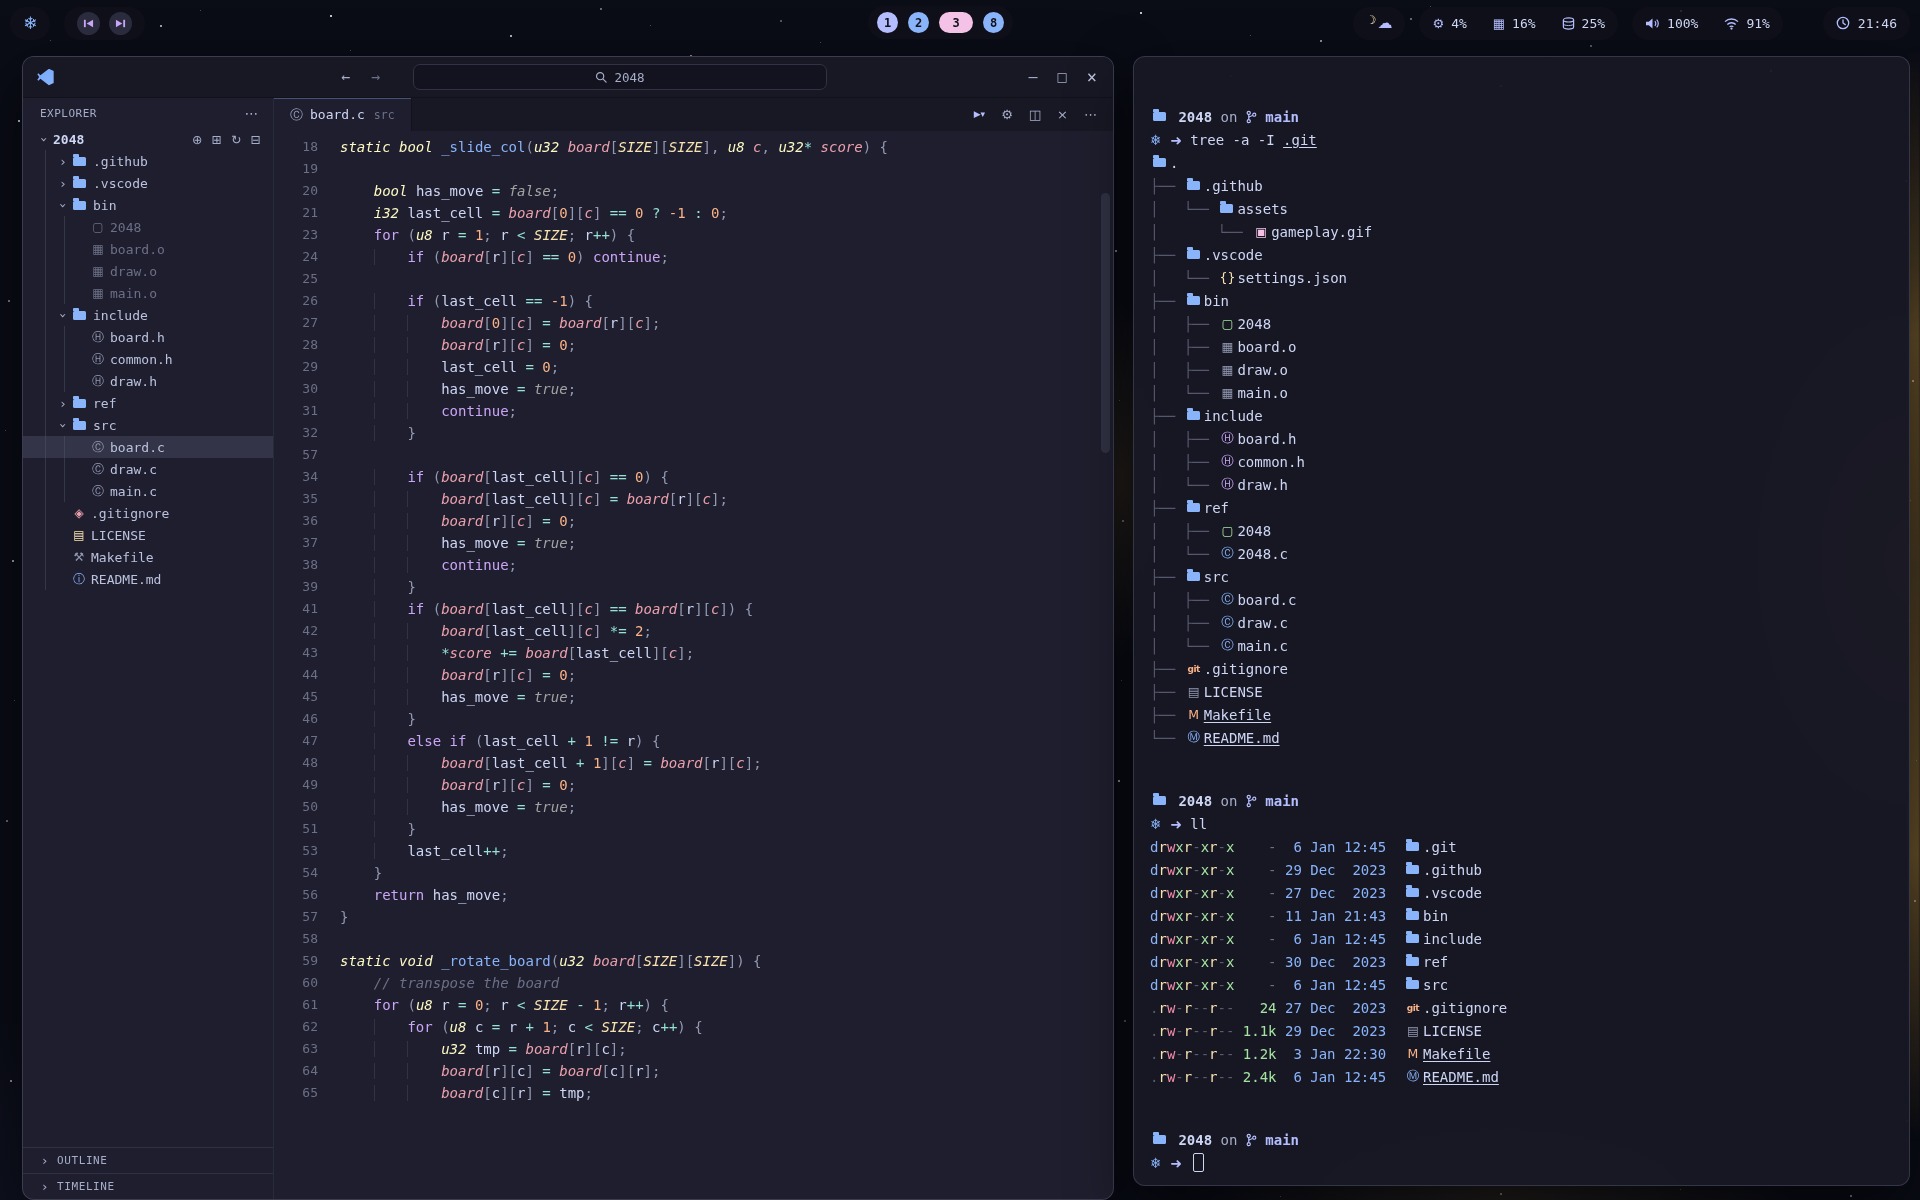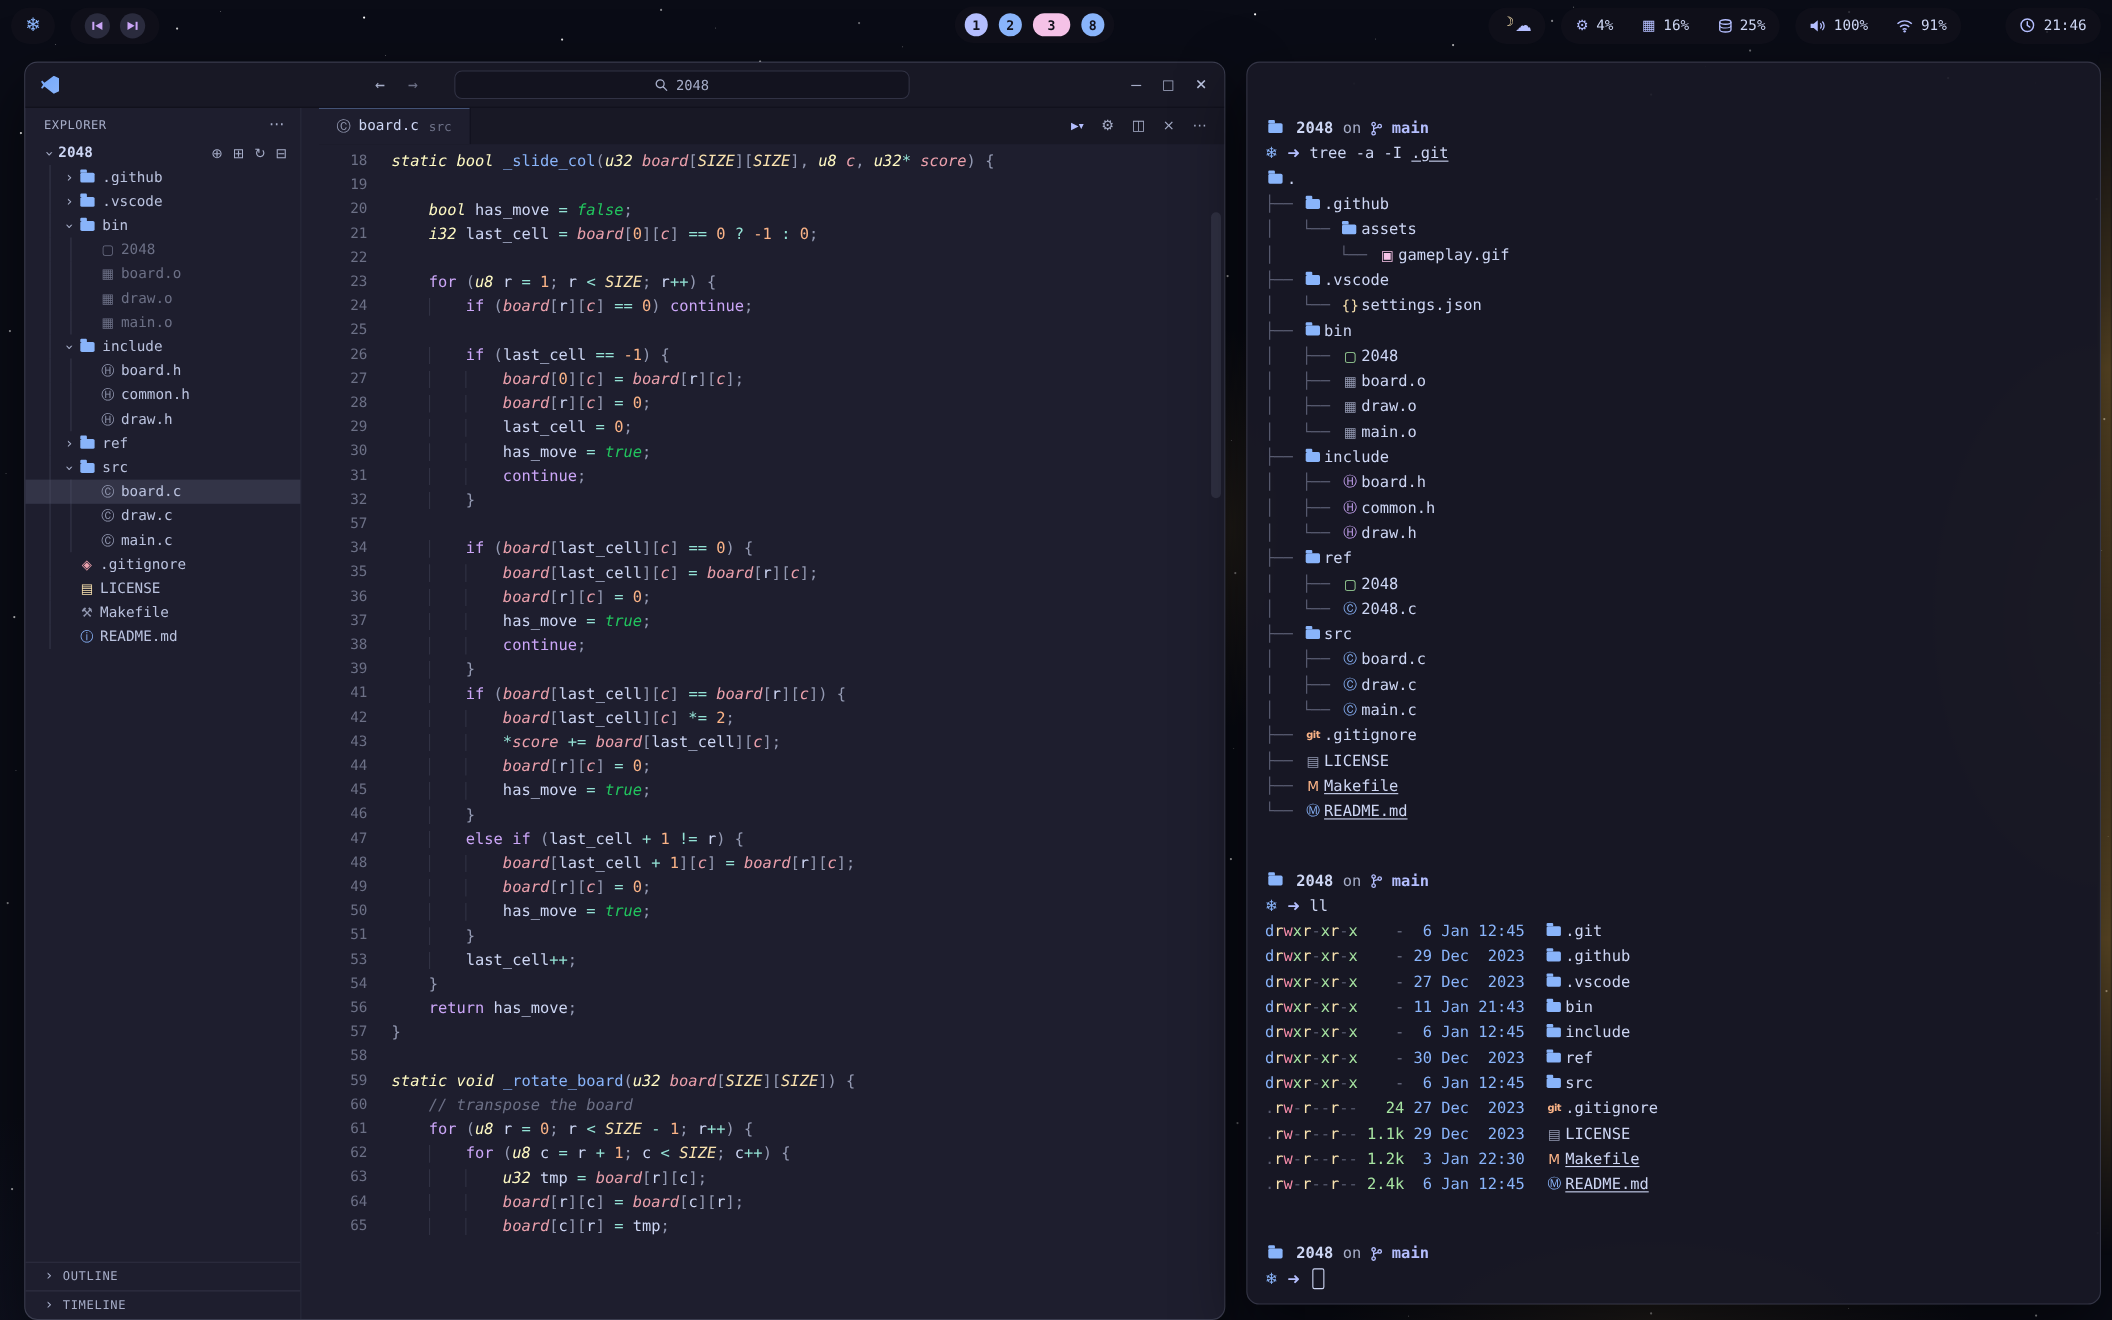--- a/index.html
+++ b/index.html
@@ -63,21 +63,21 @@
   .nav-back{left:318px;color:#a6adc8;}
   .nav-fwd{left:348px;}
   .searchbox{position:absolute;left:390px;top:7px;width:412px;height:24px;background:rgba(17,17,27,.55);
     border:1px solid #313244;border-radius:7px;display:flex;align-items:center;justify-content:center;gap:7px;
     color:#a6adc8;font-size:12.5px;cursor:pointer;}
   .wctrls{position:absolute;right:16px;top:0;height:40px;display:flex;align-items:center;gap:19px;color:#a6adc8;}
   .wctrls span{cursor:pointer;}
   .wc-min{font-size:15px;}
   .wc-max{font-size:12px;}
   .wc-close{font-size:17px;color:#bac2de;}
-  .vsmain{flex:1;display:flex;min-height:0;gap:16px;}
+  .vsmain{flex:1;display:flex;min-height:0;}
   
   .sidebar{width:250px;flex:none;border-right:1px solid rgba(49,50,68,.6);display:flex;flex-direction:column;}
   .sbhead{height:30px;flex:none;display:flex;align-items:center;padding:0 14px 0 17px;color:#a6adc8;
     font-size:11px;letter-spacing:.5px;}
   .sbhead .more{margin-left:auto;font-size:14px;cursor:pointer;}
   .rootrow{height:22px;display:flex;align-items:center;padding-left:14px;cursor:pointer;}
   .rootlbl{font-weight:bold;color:#cdd6f4;font-size:13px;margin-left:2px;}
   .acts{margin-left:auto;display:flex;gap:9px;padding-right:12px;color:#a6adc8;font-size:12.5px;}
   .acts span{cursor:pointer;}
   .chev{width:14px;flex:none;text-align:center;color:#a6adc8;display:inline-block;font-size:13px;}
@@ -107,21 +107,21 @@
   .tabacts>span{cursor:pointer;}
   .runico{color:#b4befe;font-size:11px;}
   .runico i{font-style:normal;font-size:9px;vertical-align:1px;}
   .code{flex:1;padding-top:5px;overflow:hidden;font-size:14px;line-height:22px;}
   .cl{display:flex;height:22px;}
   .ln{width:44px;flex:none;text-align:right;padding-right:22px;color:#6c7086;font-size:13px;}
   .ct{white-space:pre;}
   .ig{box-shadow:inset 1px 0 0 #313244;}
   .tk-d{color:#cdd6f4}.tk-u{color:#9399b2}.tk-k{color:#cba6f7}.tk-s{color:#fef9c3;font-style:italic}
   .tk-f{color:#89b4fa}.tk-p{color:#eba0ac;font-style:italic}.tk-v{color:#cdd6f4}.tk-n{color:#fab387}
-  .tk-b{color:#22c55e;font-style:italic}.tk-m{color:#f9e2af;font-style:italic}.tk-o{color:#94e2d5}
+  .tk-b{color:#a3a3a3;font-style:italic}.tk-m{color:#f9e2af;font-style:italic}.tk-o{color:#94e2d5}
   .tk-c{color:#6c7086;font-style:italic}
   .vscroll{position:absolute;top:95px;right:3px;width:9px;height:260px;border-radius:5px;background:rgba(166,173,200,.14);cursor:pointer;}
   
   .term{position:absolute;left:1133px;top:56px;width:777px;height:1130px;z-index:3;background:rgba(24,24,37,.95);
     border-radius:12px;border:1px solid rgba(88,91,112,.45);box-shadow:0 24px 60px rgba(0,0,0,.55);
     box-sizing:border-box;padding:48px 14px 0 16px;overflow:hidden;font-size:14px;color:#cdd6f4;}
   .tl{height:23px;display:flex;align-items:center;white-space:pre;}
   .tl.blank{height:40px;}
   .pfx{color:#585b70;}
   .tico{width:20px;flex:none;text-align:center;font-size:12.5px;font-family:"DejaVu Sans","Liberation Sans",sans-serif;}
@@ -427,24 +427,20 @@
             <span class="ln">19</span>
             <span class="ct"></span>
           </div>
           <div class="cl">
             <span class="ln">20</span>
             <span class="ct"><span>    </span><span class="tk-s">bool </span><span class="tk-v">has_move</span><span class="tk-d"> </span><span class="tk-o">=</span><span class="tk-d"> </span><span class="tk-b">false</span><span class="tk-u">;</span></span>
           </div>
           <div class="cl">
             <span class="ln">21</span>
             <span class="ct"><span>    </span><span class="tk-s">i32 </span><span class="tk-v">last_cell</span><span class="tk-d"> </span><span class="tk-o">=</span><span class="tk-d"> </span><span class="tk-p">board</span><span class="tk-u">[</span><span class="tk-n">0</span><span class="tk-u">][</span><span class="tk-p">c</span><span class="tk-u">]</span><span class="tk-d"> </span><span class="tk-o">==</span><span class="tk-d"> </span><span class="tk-n">0</span><span class="tk-d"> </span><span class="tk-o">?</span><span class="tk-d"> </span><span class="tk-n">-1</span><span class="tk-d"> </span><span class="tk-o">:</span><span class="tk-d"> </span><span class="tk-n">0</span><span class="tk-u">;</span></span>
-          </div>
-          <div class="cl">
-            <span class="ln">22</span>
-            <span class="ct"></span>
           </div>
           <div class="cl">
             <span class="ln">23</span>
             <span class="ct"><span>    </span><span class="tk-k">for </span><span class="tk-u">(</span><span class="tk-s">u8 </span><span class="tk-v">r</span><span class="tk-d"> </span><span class="tk-o">=</span><span class="tk-d"> </span><span class="tk-n">1</span><span class="tk-u">; </span><span class="tk-v">r</span><span class="tk-d"> </span><span class="tk-o">&lt;</span><span class="tk-d"> </span><span class="tk-m">SIZE</span><span class="tk-u">; </span><span class="tk-v">r</span><span class="tk-o">++</span><span class="tk-u">) {</span></span>
           </div>
           <div class="cl">
             <span class="ln">24</span>
             <span class="ct"><span>    </span><span class="ig">    </span><span class="tk-k">if </span><span class="tk-u">(</span><span class="tk-p">board</span><span class="tk-u">[</span><span class="tk-v">r</span><span class="tk-u">][</span><span class="tk-p">c</span><span class="tk-u">]</span><span class="tk-d"> </span><span class="tk-o">==</span><span class="tk-d"> </span><span class="tk-n">0</span><span class="tk-u">)</span><span class="tk-d"> </span><span class="tk-k">continue</span><span class="tk-u">;</span></span>
           </div>
           <div class="cl">

